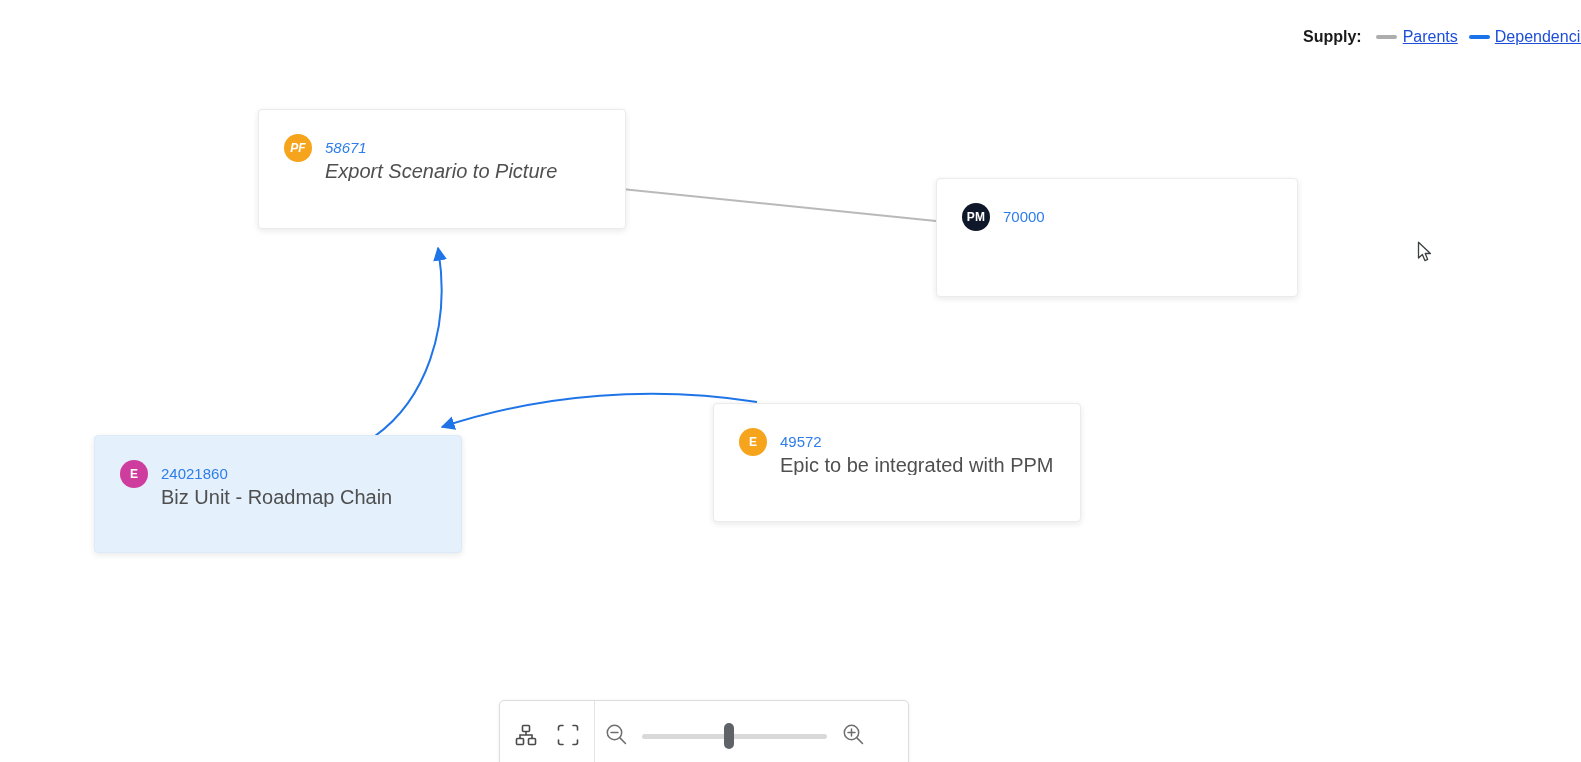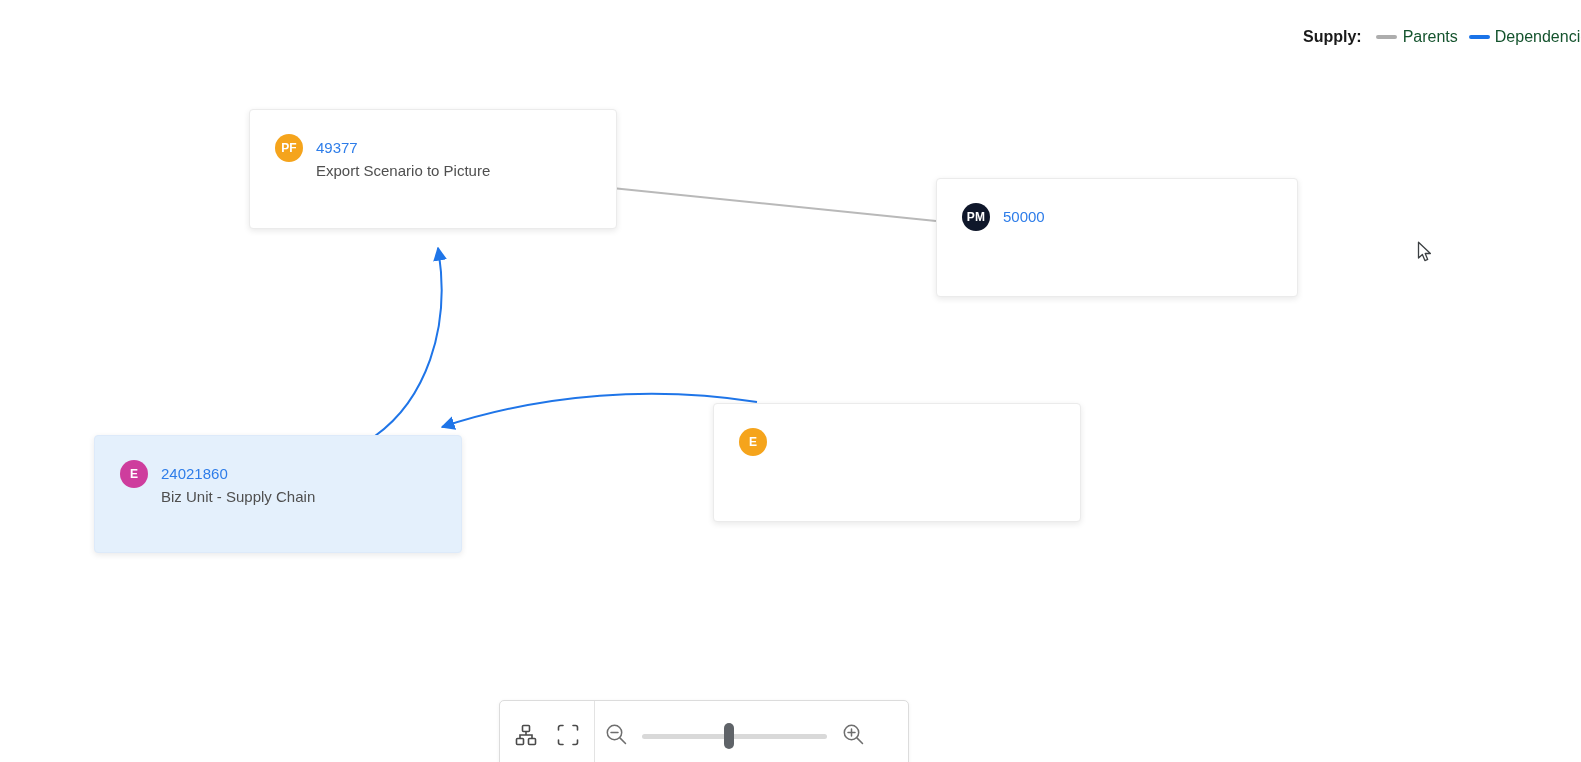--- a/index.html
+++ b/index.html
@@ -15,21 +15,21 @@
   .legend {
     position: absolute; left: 1303px; top: 28px;
     display: flex; align-items: center; white-space: nowrap;
     font-size: 16px;
   }
   .legend-title { font-weight: 700; color: #1a1a1a; }
   .legend-swatch {
     display: inline-block; width: 21px; height: 4px; border-radius: 2px;
     background: #adadad;
   }
-  .legend-label { color: #14532d; }
+  .legend-label { color: #1d4ed8; text-decoration: underline; }
   .ml14 { margin-left: 14px; } .ml6 { margin-left: 6px; }
   .ml11 { margin-left: 11px; } .ml5 { margin-left: 5px; }
 
   
   .connections {
     position: absolute; left: 0; top: 0; width: 1581px; height: 762px;
     pointer-events: none;
   }
 
   
@@ -52,24 +52,24 @@
     color: #fff; font-weight: 700; font-size: 12px; letter-spacing: .2px;
     display: flex; align-items: center; justify-content: center;
     flex-shrink: 0;
   }
   .card-text { margin-left: 13px; padding-top: 4px; min-width: 0; }
   .card-id {
     color: #2e7de9; font-size: 15px; line-height: 20px;
     cursor: pointer; display: inline-block;
   }
   .card-title {
-    color: #4f4f4f; font-size: 15px; line-height: 20px; margin-top: 3px;
+    color: #4f4f4f; font-size: 20px; line-height: 20px; margin-top: 3px;
     white-space: nowrap; overflow: hidden;
   }
-  .card-49377   { left: 249px; top: 109px; width: 368px; height: 120px; }
+  .card-49377   { left: 258px; top: 109px; width: 368px; height: 120px; font-style: italic; }
   .card-70000   { left: 936px; top: 178px; width: 362px; height: 119px; }
   .card-20639901{ left:  94px; top: 435px; width: 368px; height: 118px; }
   .card-49572   { left: 713px; top: 403px; width: 368px; height: 119px; }
 
   
   .toolbar {
     position: absolute; left: 499px; top: 700px; width: 410px; height: 72px;
     background: #fff; border: 1px solid #dcdcdc; border-radius: 5px;
     box-shadow: 0 1px 4px rgba(0,0,0,0.05);
     display: flex; align-items: stretch;
@@ -124,48 +124,52 @@
     </defs>
     <path d="M 612 188 L 936 221" stroke="#b9b9b9" stroke-width="2" fill="none"></path>
     <path d="M 375 436 C 424 401, 452 330, 438 248" stroke="#1f75e8" stroke-width="2" fill="none" marker-end="url(#arrowBlue)"></path>
     <path d="M 757 402 C 655 386, 545 393, 442 427" stroke="#1f75e8" stroke-width="2" fill="none" marker-end="url(#arrowBlue)"></path>
   </svg>
 
   <div class="card card-49377">
     <div class="card-row">
       <span class="badge" style="background-color: rgb(245, 164, 28);">PF</span>
       <div class="card-text">
-        <span class="card-id">49377</span>
+        <span class="card-id">58671</span>
         <div class="card-title">Export Scenario to Picture</div>
       </div>
     </div>
   </div>
 
   <div class="card card-70000">
     <div class="card-row">
       <span class="badge" style="background-color: #0f172a;">PM</span>
       <div class="card-text">
-        <span class="card-id">50000</span>
+        <span class="card-id">70000</span>
       </div>
     </div>
   </div>
 
   <div class="card selected card-20639901">
     <div class="card-row">
       <span class="badge" style="background-color: rgb(206, 61, 157);">E</span>
       <div class="card-text">
         <span class="card-id">24021860</span>
-        <div class="card-title">Biz Unit - Supply Chain</div>
+        <div class="card-title">Biz Unit - Roadmap Chain</div>
       </div>
     </div>
   </div>
 
   <div class="card card-49572">
     <div class="card-row">
       <span class="badge" style="background-color: rgb(245, 164, 28);">E</span>
+      <div class="card-text">
+        <span class="card-id">49572</span>
+        <div class="card-title">Epic to be integrated with PPM</div>
+      </div>
     </div>
   </div>
 
   <div class="toolbar">
     <div class="toolbar-left">
       <button class="icon-btn">
         <span>
           <svg width="22" height="22" viewBox="0 0 22 22" fill="none" stroke="#4a4a4a" stroke-width="1.6">
             <rect x="7.5" y="1.5" width="7" height="6" rx="1"></rect>
             <rect x="1.5" y="14.5" width="7" height="6" rx="1"></rect>

